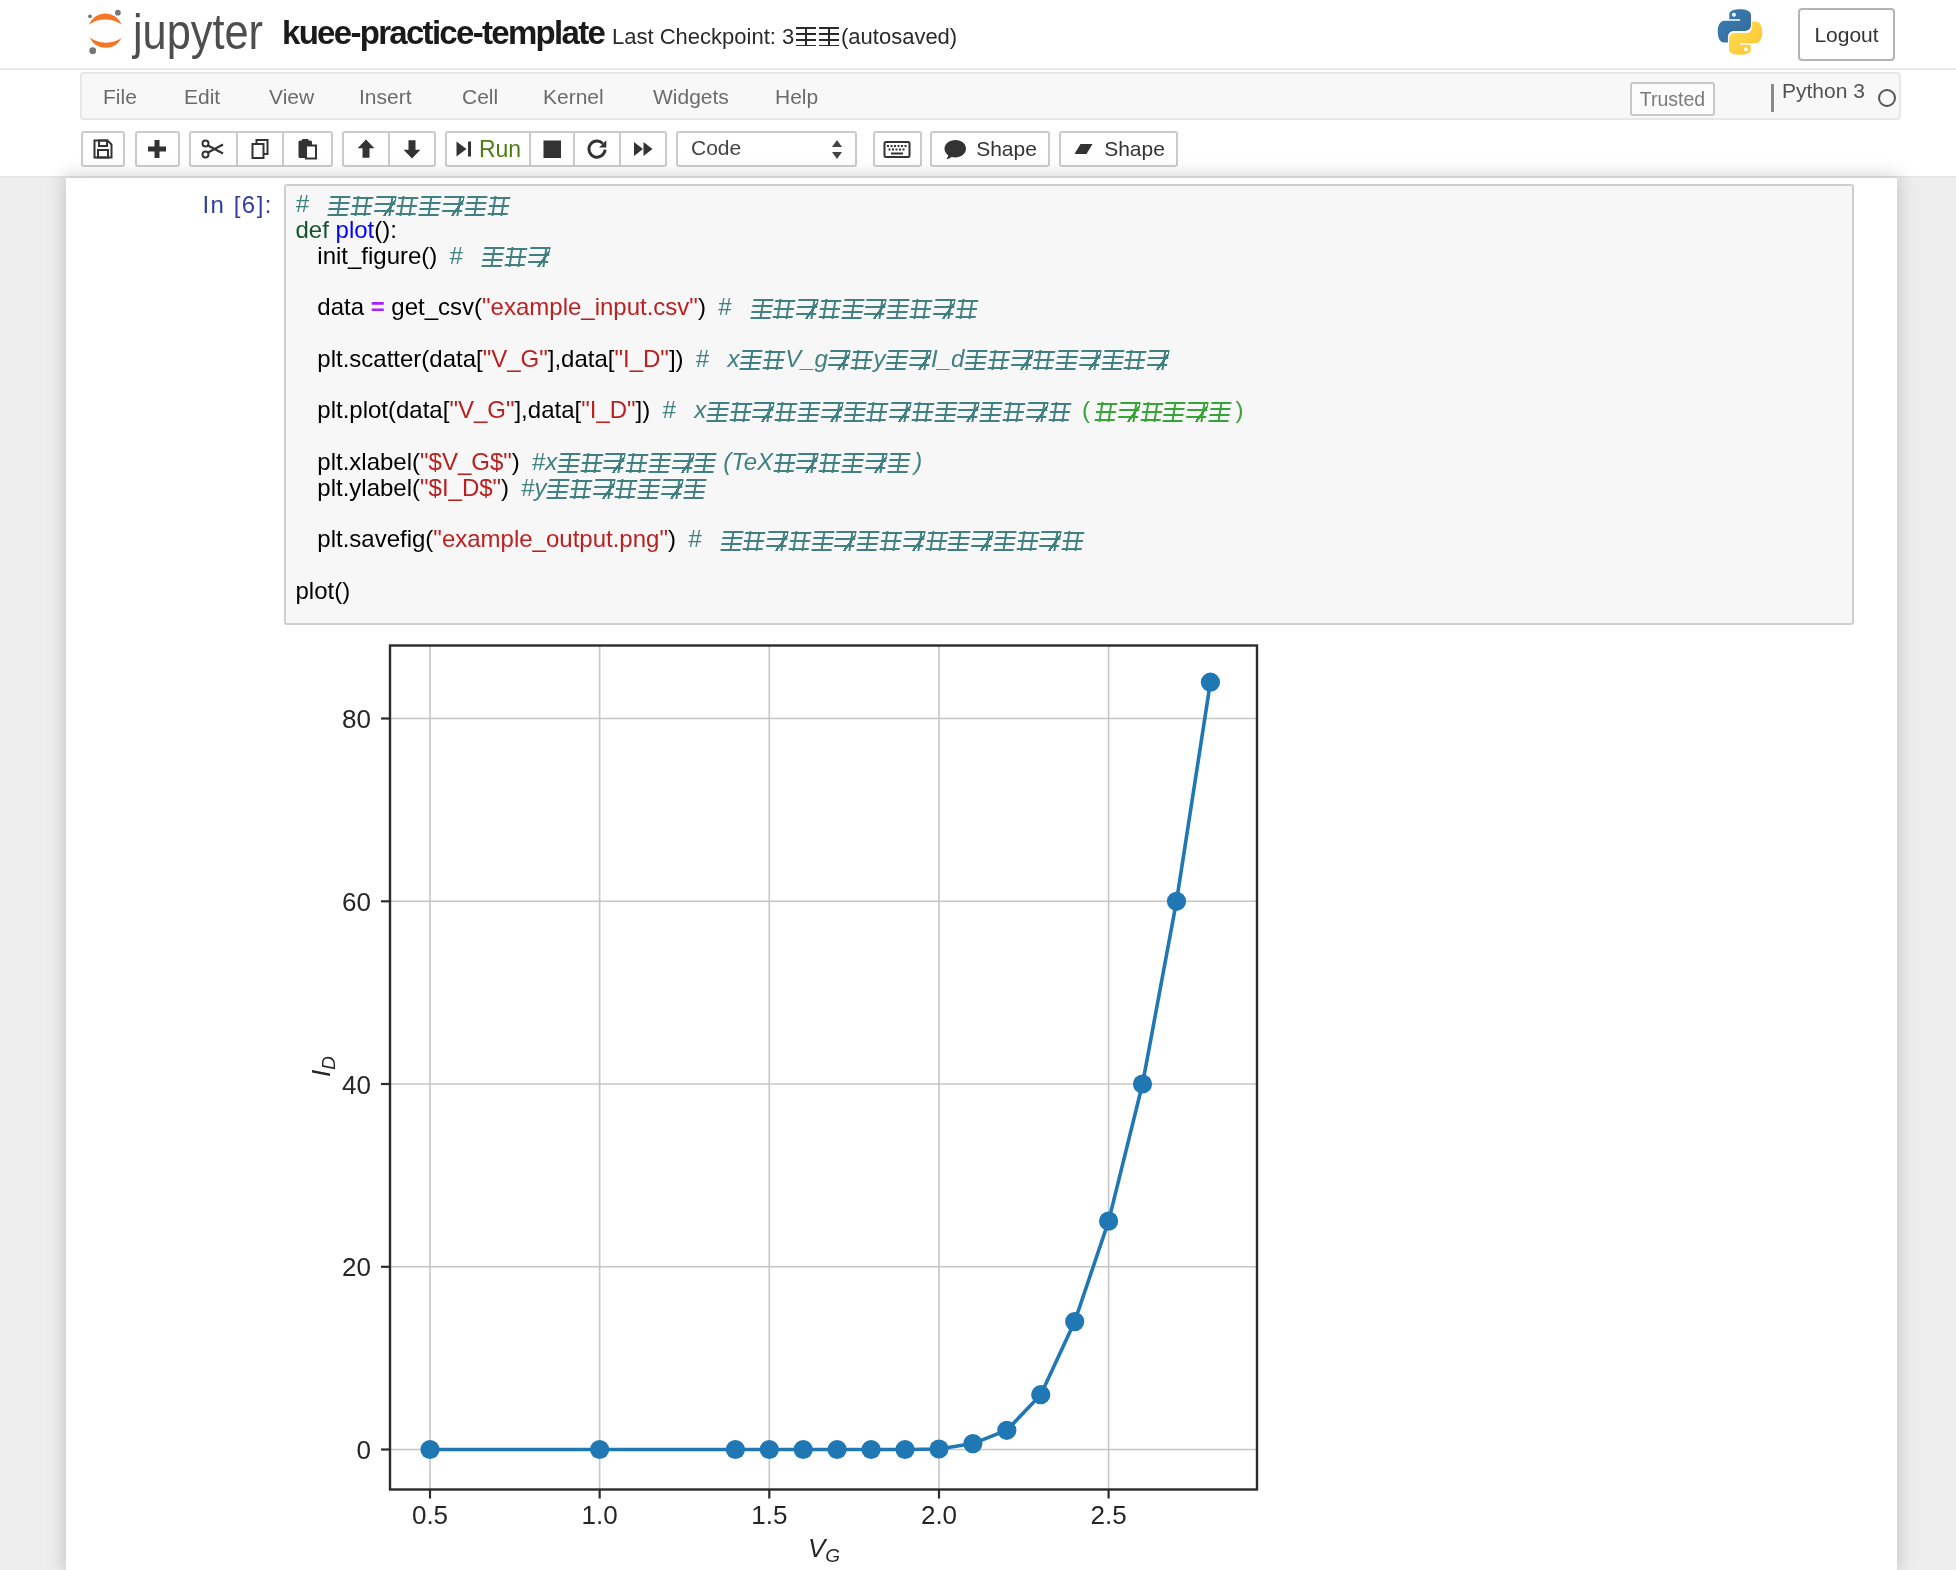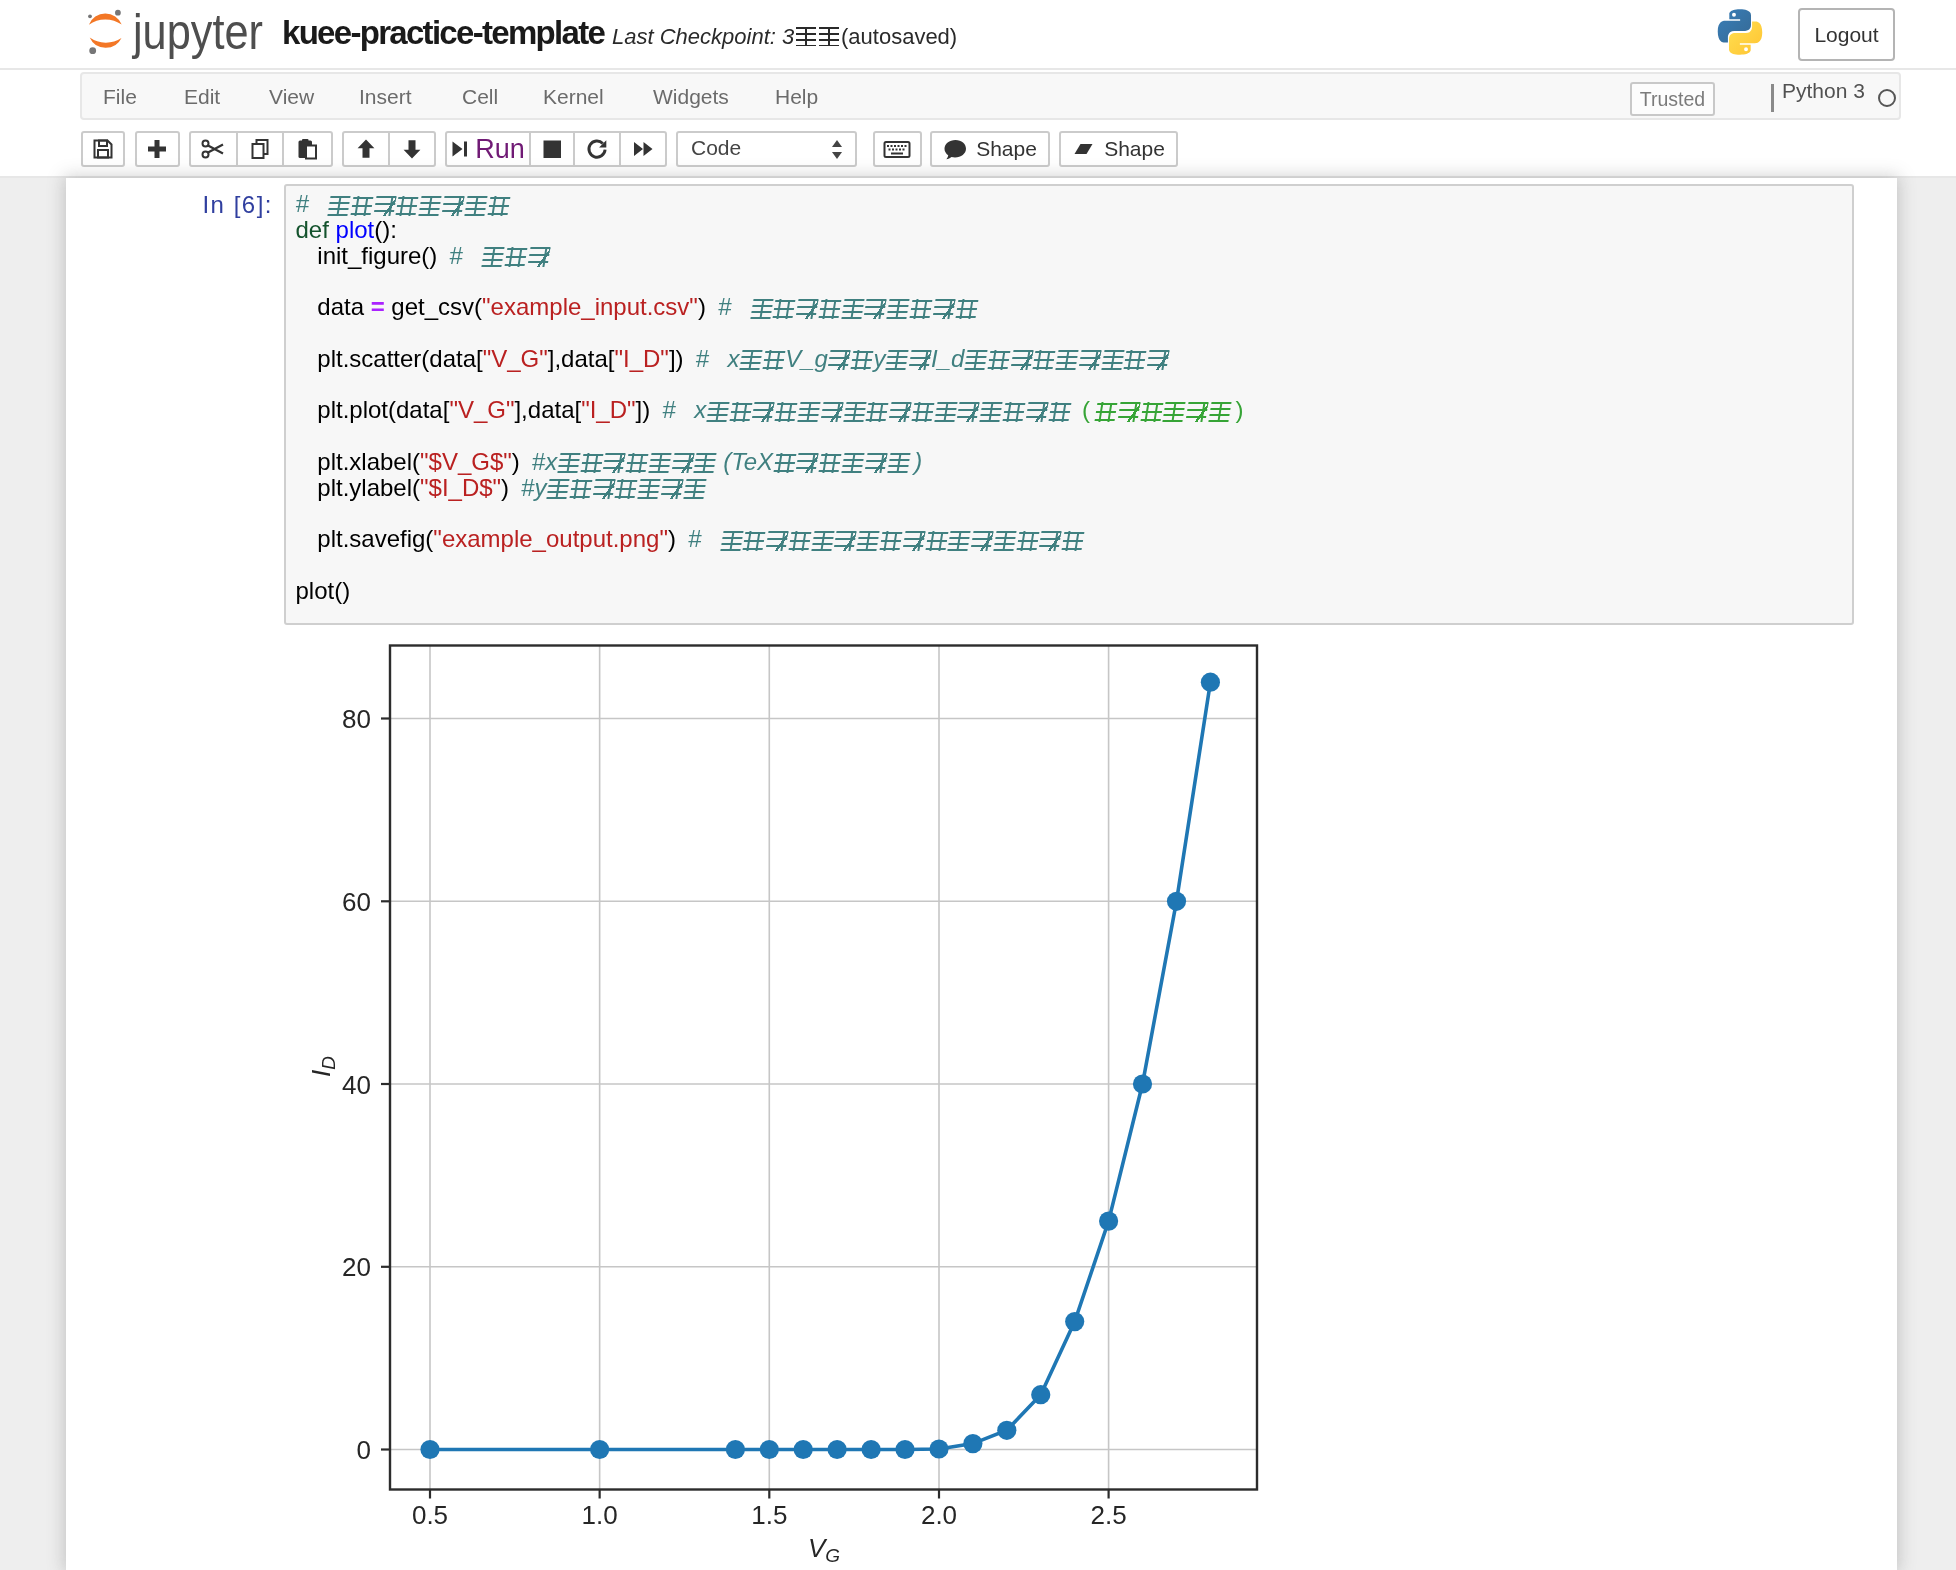--- a/index.html
+++ b/index.html
@@ -4,21 +4,21 @@
 <style>
   * { margin:0; padding:0; box-sizing:border-box; }
   html,body { width:1956px; height:1570px; overflow:hidden; background:#fff;
     font-family:"Liberation Sans", sans-serif; }
   .abs { position:absolute; }
   
   #header { position:absolute; left:0; top:0; width:1956px; height:70px; background:#fff;
     border-bottom:2px solid #e7e7e7; }
   #title { position:absolute; left:282px; top:13.5px; font-size:33px; font-weight:bold;
     letter-spacing:-1.7px; color:#1a1a1a; }
-  #chk { position:absolute; left:612px; top:24px; font-size:22px; color:#2a2a2a;font-style:italic; }
+  #chk { position:absolute; left:612px; top:24px; font-size:22px; color:#2a2a2a; }
   #autosaved { position:absolute; left:841px; top:24px; font-size:22px; color:#2a2a2a; }
   #logout { position:absolute; left:1798px; top:8px; width:97px; height:53px;
     border:2px solid #b4b4b4; border-radius:4px; background:#fff; font-size:21px; color:#333;
     text-align:center; line-height:49px; }
   
   #menurow { position:absolute; left:0; top:72px; width:1956px; height:48px; background:#fff;padding-left:22px; }
   #menubar { position:absolute; left:80px; top:0px; width:1821px; height:48px;
     background:#f8f8f8; border:2px solid #e7e7e7; border-radius:4px; }
   .mi { position:absolute; top:7px; font-size:21px; color:#6b6b6b; line-height:32px; }
   #trusted { position:absolute; left:1548px; top:8px; width:85px; height:34px;
@@ -173,21 +173,21 @@
         <path d="M12 21.4 L20.4 12.8 h-4.9 V3.2 h-7 v9.6 H3.6z" fill="#333"></path>
       </svg>
     </div>
   </div>
   <div class="bgrp" style="left:445px;width:222px">
     <div style="width:84px">
       <svg width="17" height="20" viewBox="0 0 17 20" style="margin-right:7px">
         <path d="M1.5 2.5 l10 7.5 -10 7.5z" fill="#333"></path>
         <rect x="13" y="2.5" width="3" height="15" fill="#333"></rect>
       </svg>
-      <span style="font-size:27px;color:#701a75">Run</span>
+      <span style="font-size:23px;color:#4d7c0f">Run</span>
     </div>
     <div style="width:44px">
       <svg width="22" height="22" viewBox="0 0 22 22">
           <rect x="2.5" y="2.5" width="17.5" height="17.5" fill="#333"></rect>
         </svg>
     </div>
     <div style="width:46px">
       <svg width="24" height="24" viewBox="0 0 24 24">
         <path d="M17.8 6.4 A8.1 8.1 0 1 0 20.1 12.7" fill="none" stroke="#333" stroke-width="2.9"></path>
         <path d="M21.3 3.2 v7.2 h-7.2 z" fill="#333"></path>

